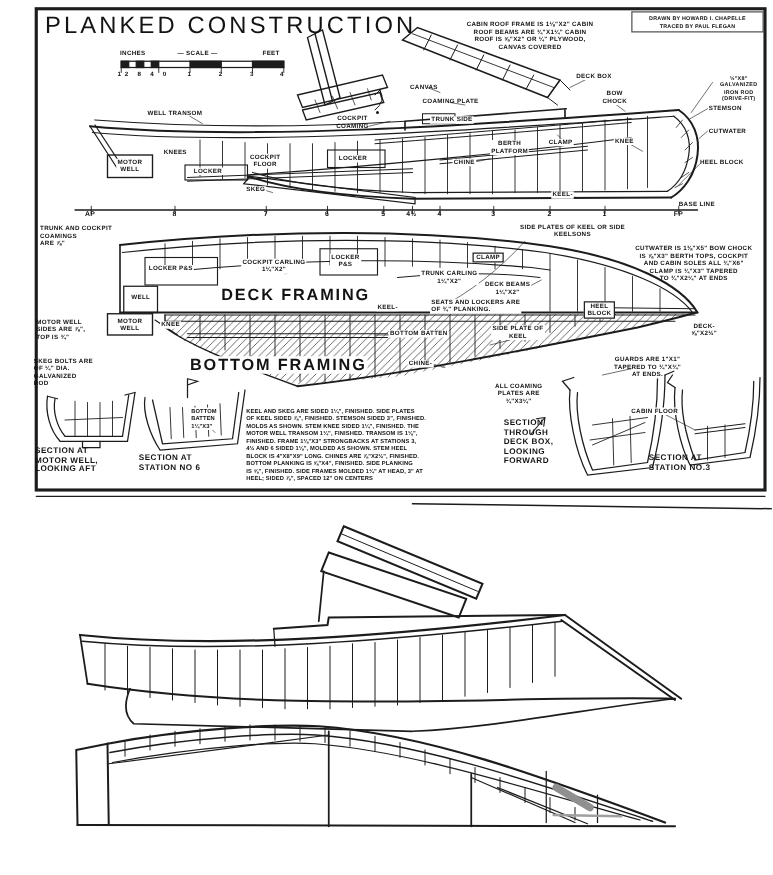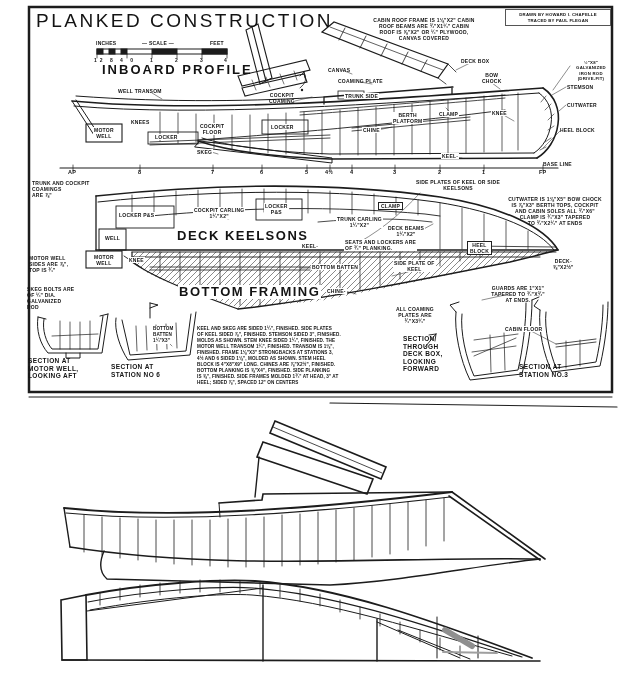--- a/index.html
+++ b/index.html
@@ -199,21 +199,20 @@
 
 <span class="lb" style="left:96px;top:40px">INCHES</span>
 <span class="lb" style="left:142px;top:40px">— SCALE —</span>
 <span class="lb" style="left:210px;top:40px">FEET</span>
 <span class="lb" style="left:94px;top:57px;letter-spacing:3px">12 8 4 0</span>
 <span class="lb" style="left:150px;top:57px">1</span>
 <span class="lb" style="left:175px;top:57px">2</span>
 <span class="lb" style="left:200px;top:57px">3</span>
 <span class="lb" style="left:224px;top:57px">4</span>
 
-<span class="lb h2" style="left:102px;top:63px">INBOARD PROFILE</span>
 <span class="lb" style="left:118px;top:88px">WELL TRANSOM</span>
 <span class="lb c" style="left:269px;top:92px">COCKPIT
 COAMING</span>
 <span class="lb c w" style="left:93px;top:127px">MOTOR
 WELL</span>
 <span class="lb w" style="left:130px;top:119px">KNEES</span>
 <span class="lb w" style="left:154px;top:134px">LOCKER</span>
 <span class="lb c w" style="left:199px;top:123px">COCKPIT
 FLOOR</span>
 <span class="lb w" style="left:270px;top:124px">LOCKER</span>
@@ -248,21 +247,21 @@
 <span class="lb st" style="left:211px;top:169px">7</span>
 <span class="lb st" style="left:260px;top:169px">6</span>
 <span class="lb st" style="left:305px;top:169px">5</span>
 <span class="lb st" style="left:325px;top:169px">4½</span>
 <span class="lb st" style="left:350px;top:169px">4</span>
 <span class="lb st" style="left:393px;top:169px">3</span>
 <span class="lb st" style="left:438px;top:169px">2</span>
 <span class="lb st" style="left:482px;top:169px">1</span>
 <span class="lb st" style="left:539px;top:169px">FP</span>
 
-<span class="lb h3 w" style="left:176px;top:229px">DECK KEELSONS</span>
+<span class="lb h3 w" style="left:176px;top:229px">DECK FRAMING</span>
 <span class="lb" style="left:32px;top:180px">TRUNK AND COCKPIT
 COAMINGS
 ARE ⅞"</span>
 <span class="lb w" style="left:118px;top:212px">LOCKER P&amp;S</span>
 <span class="lb c w" style="left:193px;top:207px">COCKPIT CARLING
 1¼"X2"</span>
 <span class="lb c w" style="left:264px;top:203px">LOCKER
 P&amp;S</span>
 <span class="lb w" style="left:104px;top:235px">WELL</span>
 <span class="lb c" style="left:390px;top:179px;width:136px">SIDE PLATES OF KEEL OR SIDE
@@ -276,21 +275,21 @@
 <span class="lb c w" style="left:336px;top:216px">TRUNK CARLING
 1¼"X2"</span>
 <span class="lb c w" style="left:387px;top:225px">DECK BEAMS
 1¼"X2"</span>
 <span class="lb w" style="left:344px;top:239px">SEATS AND LOCKERS ARE
 OF ¾" PLANKING.</span>
 <span class="lb w" style="left:301px;top:243px">KEEL-</span>
 <span class="lb c bx" style="left:467px;top:241px">HEEL
 BLOCK</span>
 
-<span class="lb h3 w" style="left:178px;top:285px">BOTTOM FRAMING</span>
+<span class="lb h3 w" style="left:151px;top:285px">BOTTOM FRAMING</span>
 <span class="lb" style="left:29px;top:255px">MOTOR WELL
 SIDES ARE ⅞",
 TOP IS ¾"</span>
 <span class="lb" style="left:27px;top:286px">SKEG BOLTS ARE
 OF ¼" DIA.
 GALVANIZED
 ROD</span>
 <span class="lb c w" style="left:93px;top:254px">MOTOR
 WELL</span>
 <span class="lb w" style="left:128px;top:257px">KNEE</span>

